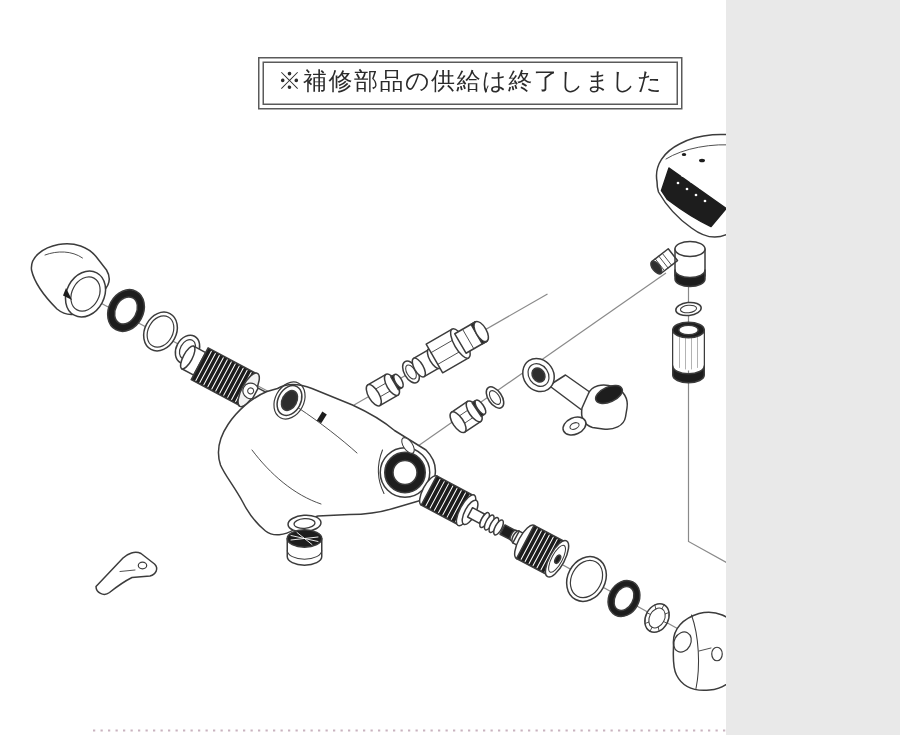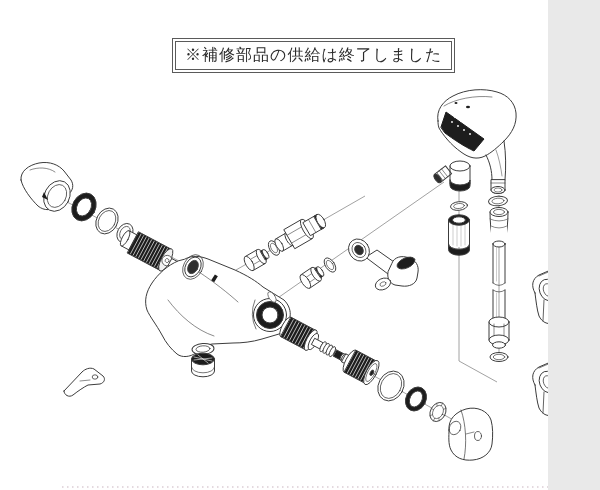--- a/index.html
+++ b/index.html
@@ -6,22 +6,22 @@
     --background:#ffffff;
     --outline:#3c3c3c;
     --dark-fill:#1d1d1d;
     --leader-line:#8a8a8a;
     --notice-border:#5a5a5a;
     --notice-text:#2b2b2b;
     --page-edge-dots:#c9b3bf;
   }
   html,body{margin:0;padding:0;background:#e9e9e9;}
   #stage{
-    position:relative;width:548px;height:490px;background:var(--background);
-    overflow:hidden;font-family:Liberation Serif, serif;
+    position:relative;width:484px;height:490px;background:var(--background);
+    overflow:hidden;font-family:Liberation Mono, monospace;
   }
   #notice-box{
     position:absolute;left:172px;top:38px;
     border:1px solid var(--notice-border);
     padding:2px;background:#fff;
   }
   #notice-box .inner{
     border:1px solid var(--notice-border);
     padding:3px 9px 4px 9px;
     font-size:16px;letter-spacing:1px;line-height:1.25;

